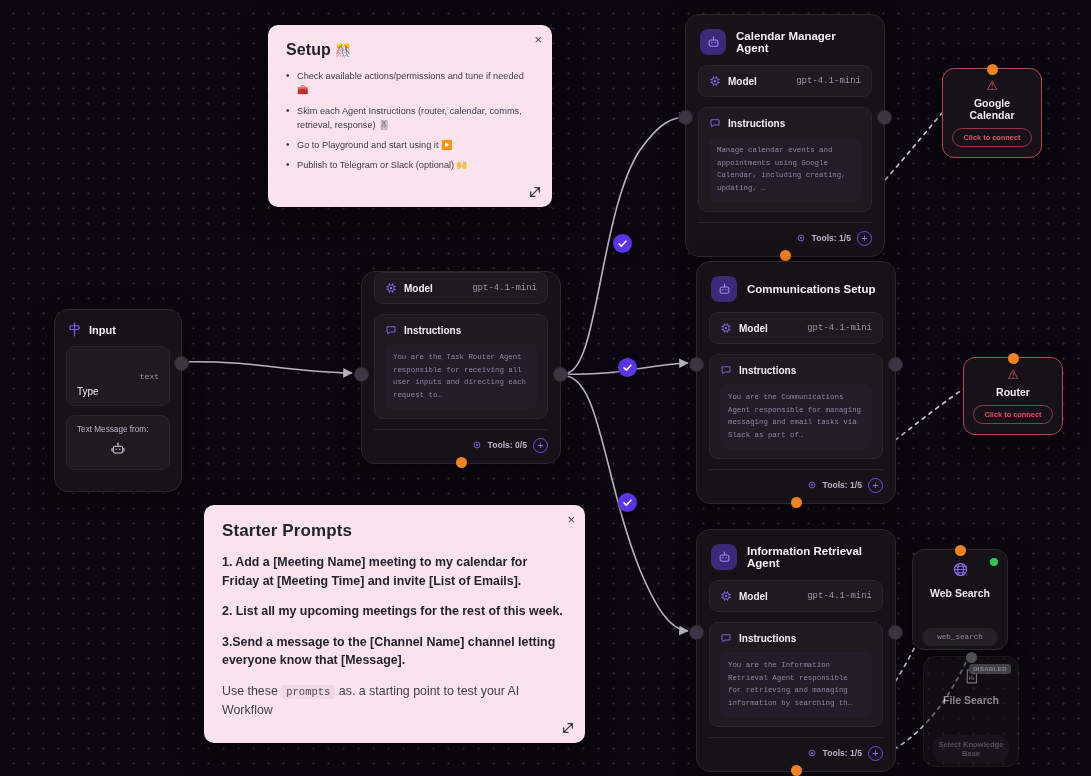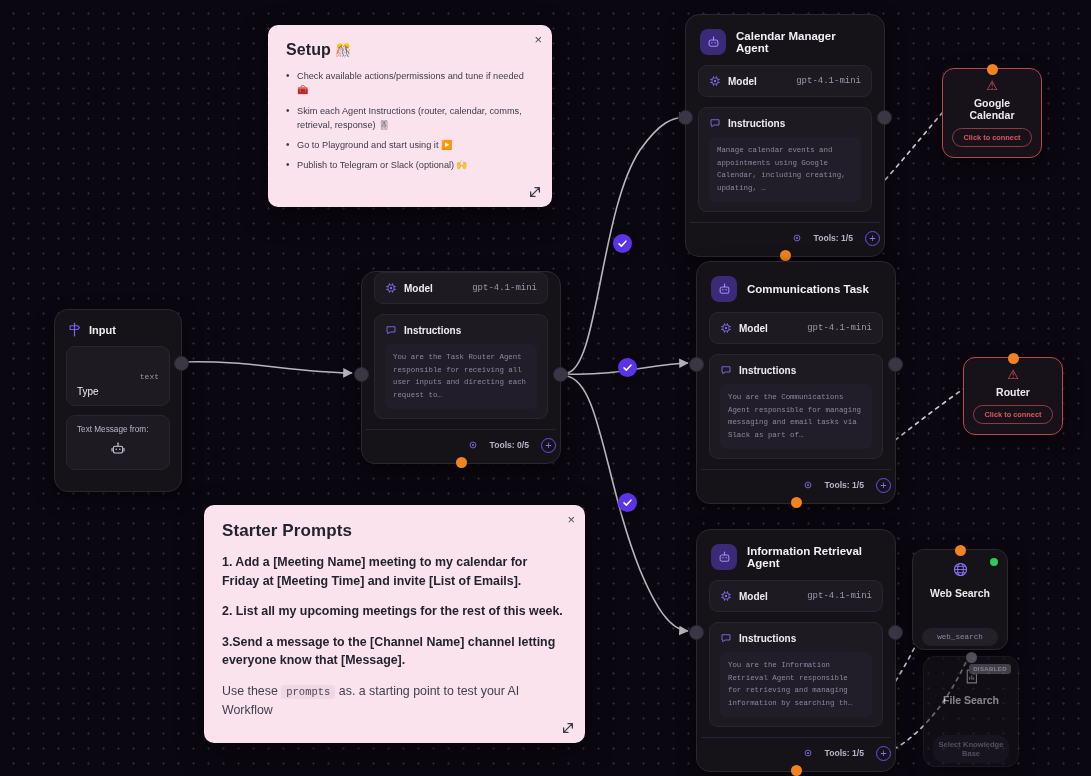--- a/index.html
+++ b/index.html
@@ -97,22 +97,22 @@
     font-size: 9px; color: #9d97a8;
   }
   .instr-head { display: flex; align-items: center; gap: 7px; margin-bottom: 8px; }
   .instr-body {
     background: #221e29; border-radius: 6px; padding: 7px 8px;
     font-family: "Liberation Mono", monospace;
     font-size: 7.4px; line-height: 1.72; color: #8d87a0;
   }
   .agent-foot {
     border-top: 1px solid #272331;
-    margin: 0 4px; padding: 8px 0 10px 0;
-    display: flex; align-items: center; justify-content: flex-end; gap: 12px;
+    margin: 0 12px; padding: 8px 0 10px 0;
+    display: flex; align-items: center; justify-content: flex-end; gap: 6px;
   }
   .tools-label { font-size: 8.6px; color: #b9b3c6; font-weight: bold; }
   .plus-btn {
     width: 15px; height: 15px; border-radius: 50%;
     border: 1px solid #6d4df0; color: #8b6ff5;
     display: flex; align-items: center; justify-content: center;
     font-size: 11px; line-height: 1; cursor: pointer;
   }
 
   
@@ -380,21 +380,21 @@
     <div class="agent-head">
       <span class="agent-avatar">
         <svg width="15" height="15" viewBox="0 0 24 24">
           <rect x="5" y="8" width="14" height="10" rx="3" stroke="#a48bff" stroke-width="1.7" fill="none"></rect>
           <path d="M12 4.6 V8" stroke="#a48bff" stroke-width="1.7" stroke-linecap="round"></path>
           <circle cx="12" cy="3.6" r="1.2" fill="#a48bff"></circle>
           <circle cx="9.4" cy="12.4" r="1.2" fill="#a48bff"></circle>
           <circle cx="14.6" cy="12.4" r="1.2" fill="#a48bff"></circle>
         </svg>
       </span>
-      <span class="agent-title">Communications Task</span>
+      <span class="agent-title">Communications Setup</span>
     </div>
     <div class="row-card model">
       <svg width="12" height="12" viewBox="0 0 24 24">
         <rect x="6" y="6" width="12" height="12" rx="2.5" stroke="#8b6ff5" stroke-width="1.7" fill="none"></rect>
         <rect x="10" y="10" width="4" height="4" rx="1" fill="#8b6ff5"></rect>
         <path d="M9 3 V6 M15 3 V6 M9 18 V21 M15 18 V21 M3 9 H6 M3 15 H6 M18 9 H21 M18 15 H21" stroke="#8b6ff5" stroke-width="1.5" stroke-linecap="round"></path>
       </svg>
       <span class="row-label">Model</span>
       <span class="row-value">gpt-4.1-mini</span>
     </div>

